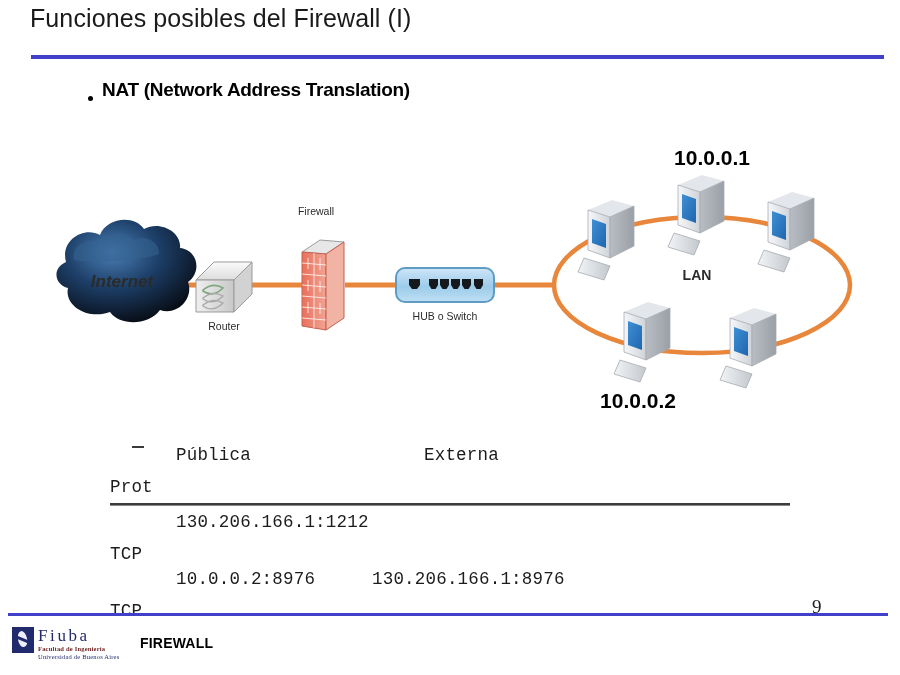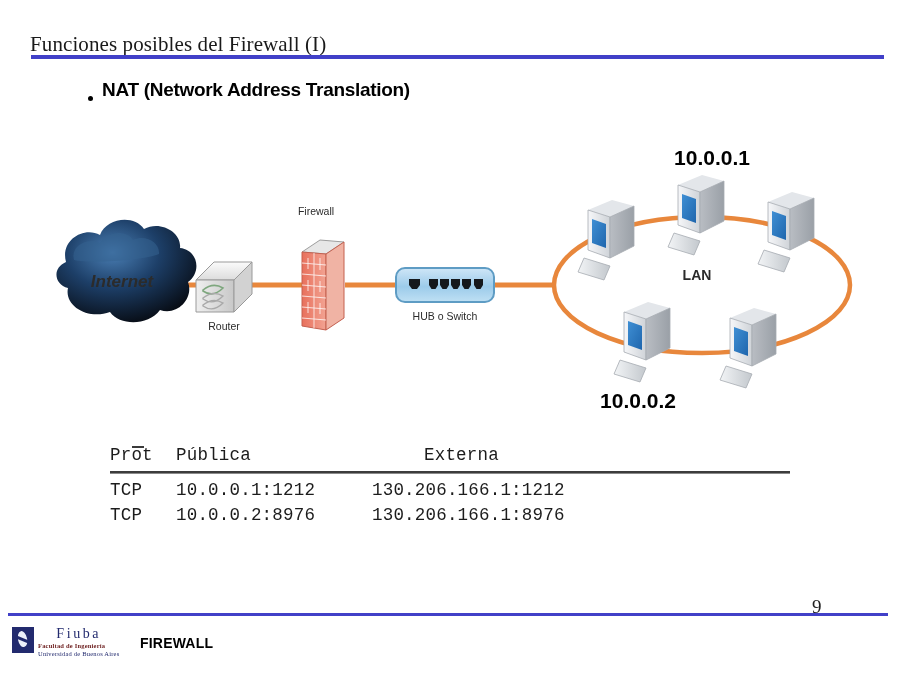--- a/index.html
+++ b/index.html
@@ -13,27 +13,26 @@
     position: relative;
     overflow: hidden;
     font-family: "Liberation Sans", sans-serif;
     color: #000000;
   }
 
   
   #slide-title {
     position: absolute;
     left: 30px;
-    top: 32px;
-    font-size: 21px;
+    top: 4px;
+    font-size: 25px;
     font-weight: 400;
     color: #1a1a1a;
     letter-spacing: 0.1px;
     white-space: nowrap;
-    font-family: Liberation Serif, serif;
   }
   #title-rule {
     position: absolute;
     left: 31px;
     top: 55px;
     width: 853px;
     height: 4px;
     background: #4140c8;
   }
 
@@ -92,21 +91,21 @@
     top: 446px;
     width: 12px;
     height: 2px;
     background: #3a3a3a;
   }
   .nat-row {
     display: flex;
     line-height: 25px;
     white-space: pre;
   }
-  .c-prot  { width: 66px; }
+  .c-prot  { width: 66px; margin-top: 32px; }
   .c-int   { width: 196px; }
   .c-pub   { width: 248px; }
   .c-ext   { width: 180px; }
   #nat-rule {
     height: 0;
     border-top: 2px solid #3c3c3c;
     border-bottom: 1px solid #8a8a8a;
     width: 680px;
     margin: 3px 0 4px 0;
   }
@@ -165,25 +164,24 @@
     background: #222a6e;
     transform: rotate(22deg);
   }
   #logo-words {
     display: flex;
     flex-direction: column;
     line-height: 1;
   }
   #logo-name {
     font-family: "Liberation Serif", serif;
-    font-size: 14px;
+    font-size: 17px;
     color: #222a6e;
     letter-spacing: 2.6px;
     font-weight: 400;
-    text-align: center;
   }
   #logo-sub1 {
     font-family: "Liberation Serif", serif;
     font-size: 6.5px;
     font-weight: bold;
     color: #6d1f1f;
     letter-spacing: 0.2px;
     margin-top: 2px;
   }
   #logo-sub2 {
@@ -371,21 +369,20 @@
 <div id="nat-dash"></div>
 <div id="nat-table">
   <div class="nat-row">
     <span class="c-prot">Prot</span>
     <span class="c-pub">Pública</span>
     <span class="c-ext">Externa</span>
   </div>
   <div id="nat-rule"></div>
   <div class="nat-row">
     <span class="c-prot">TCP</span>
-    <span class="c-int">10.0.0.1:1212</span>
     <span class="c-pub">130.206.166.1:1212</span>
   </div>
   <div class="nat-row">
     <span class="c-prot">TCP</span>
     <span class="c-int">10.0.0.2:8976</span>
     <span class="c-pub">130.206.166.1:8976</span>
   </div>
 </div>
 
 <div id="page-number">9</div>

